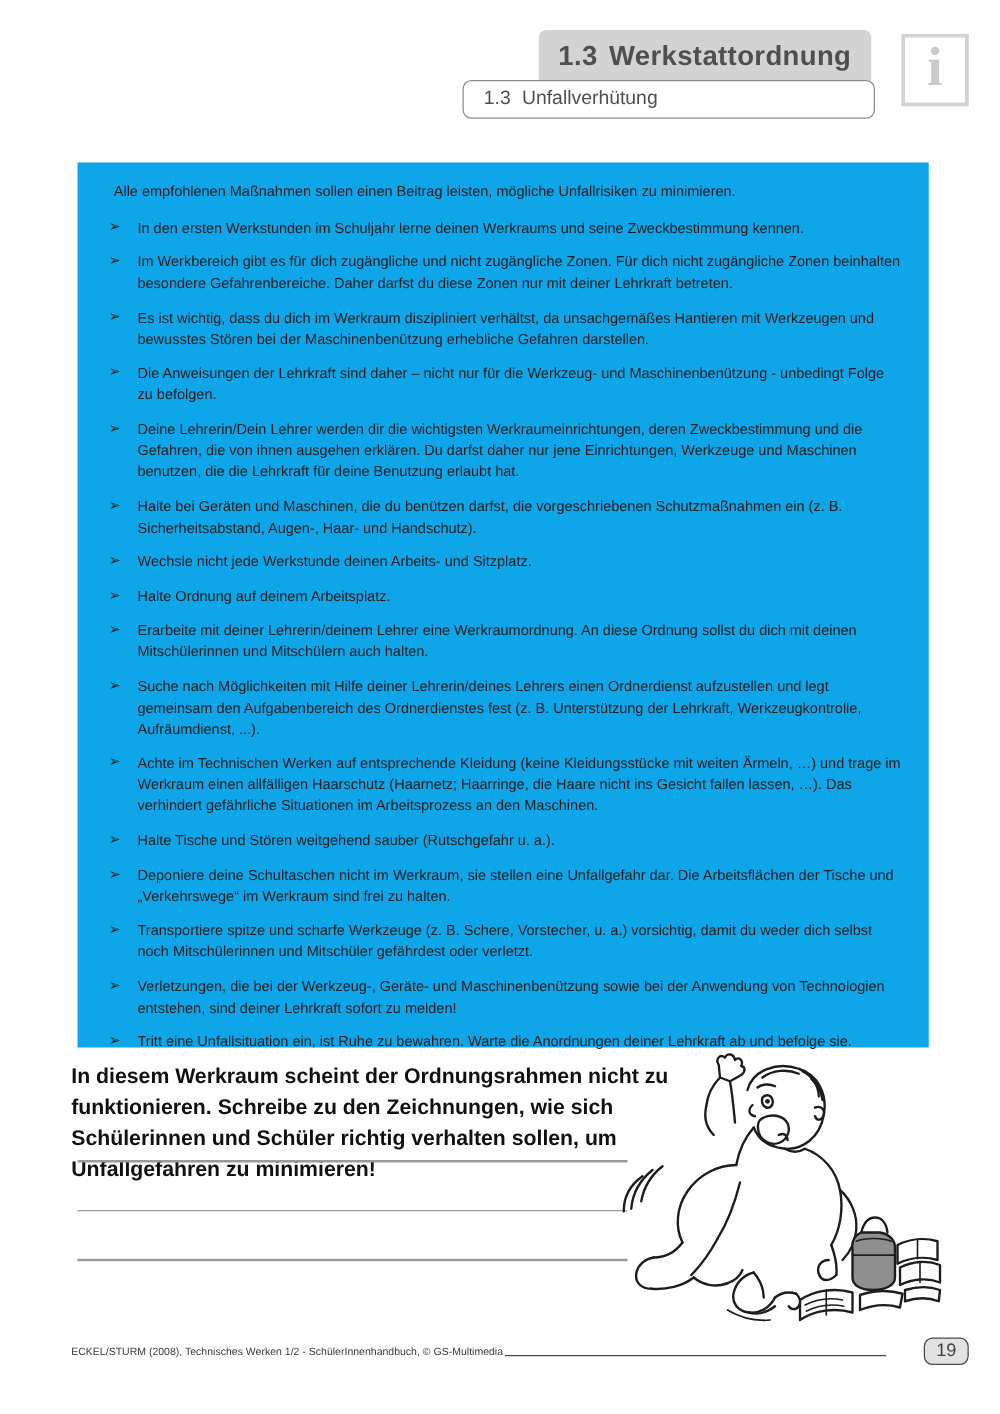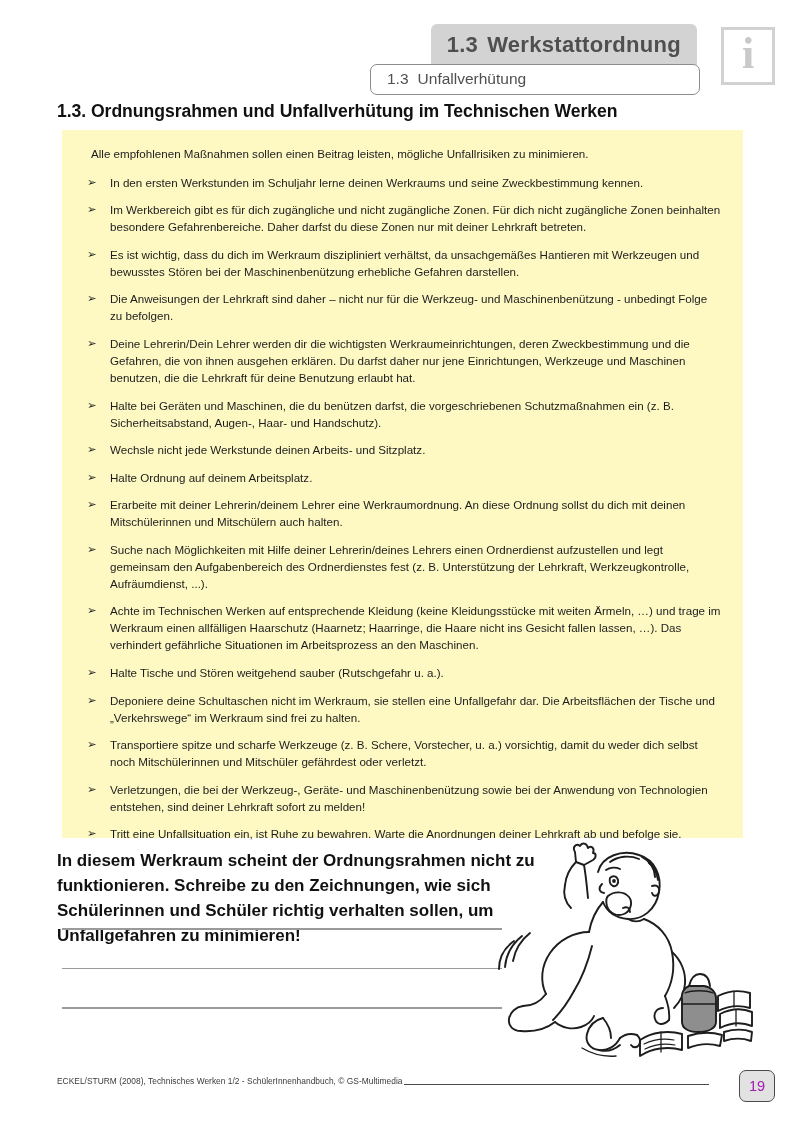--- a/index.html
+++ b/index.html
@@ -95,21 +95,21 @@
     white-space: nowrap;
   }
 
   
   .grey-panel {
     position: absolute;
     left: 62px;
     top: 130px;
     width: 681px;
     height: 708px;
-    background: #fef9c3;
+    background: #0ea5e9;
     box-sizing: border-box;
     padding: 12px 22px 10px 22px;
   }
   .intro {
     font-size: 11.6px;
     line-height: 1.45;
     color: #1c1c1c;
     margin: 4px 0 11px 7px;
   }
   ul.rules {
@@ -195,25 +195,25 @@
     top: 14px;
     width: 305px;
     height: 1.4px;
     background: #4a4a4a;
   }
   .page-number {
     position: absolute;
     right: 25px;
     top: 0px;
     width: 36px;
-    height: 32px;
+    height: 22px;
     border: 1.6px solid #4a4a4a;
     border-radius: 7px;
     background: #e2e2e2;
-    color: #a21caf;
+    color: #404040;
     font-size: 14.5px;
     display: flex;
     align-items: center;
     justify-content: center;
     box-sizing: border-box;
   }
 </style>
 </head>
 <body>
 
@@ -228,21 +228,20 @@
     <div class="section-tab">
       <span class="num">1.3</span><span>Unfallverhütung</span>
     </div>
 
     <div class="info-box">
       <span class="glyph">i</span>
     </div>
 
   </div>
 
-  <div class="main-title">1.3. Ordnungsrahmen und Unfallverhütung im Technischen Werken</div>
 
   <div class="grey-panel">
     <div class="intro">Alle empfohlenen Maßnahmen sollen einen Beitrag leisten, mögliche Unfallrisiken zu minimieren.</div>
     <ul class="rules">
         <li><span class="marker">➢</span><span>In den ersten Werkstunden im Schuljahr lerne deinen Werkraums und seine Zweckbestimmung kennen.</span></li>
         <li><span class="marker">➢</span><span>Im Werkbereich gibt es für dich zugängliche und nicht zugängliche Zonen. Für dich nicht zugängliche Zonen beinhalten besondere Gefahrenbereiche. Daher darfst du diese Zonen nur mit deiner Lehrkraft betreten.</span></li>
         <li><span class="marker">➢</span><span>Es ist wichtig, dass du dich im Werkraum diszipliniert verhältst, da unsachgemäßes Hantieren mit Werkzeugen und bewusstes Stören bei der Maschinenbenützung erhebliche Gefahren darstellen.</span></li>
         <li><span class="marker">➢</span><span>Die Anweisungen der Lehrkraft sind daher – nicht nur für die Werkzeug- und Maschinenbenützung - unbedingt Folge zu befolgen.</span></li>
         <li><span class="marker">➢</span><span>Deine Lehrerin/Dein Lehrer werden dir die wichtigsten Werkraumeinrichtungen, deren Zweckbestimmung und die Gefahren, die von ihnen ausgehen erklären. Du darfst daher nur jene Einrichtungen, Werkzeuge und Maschinen benutzen, die die Lehrkraft für deine Benutzung erlaubt hat.</span></li>
         <li><span class="marker">➢</span><span>Halte bei Geräten und Maschinen, die du benützen darfst, die vorgeschriebenen Schutzmaßnahmen ein (z. B. Sicherheitsabstand, Augen-, Haar- und Handschutz).</span></li>

